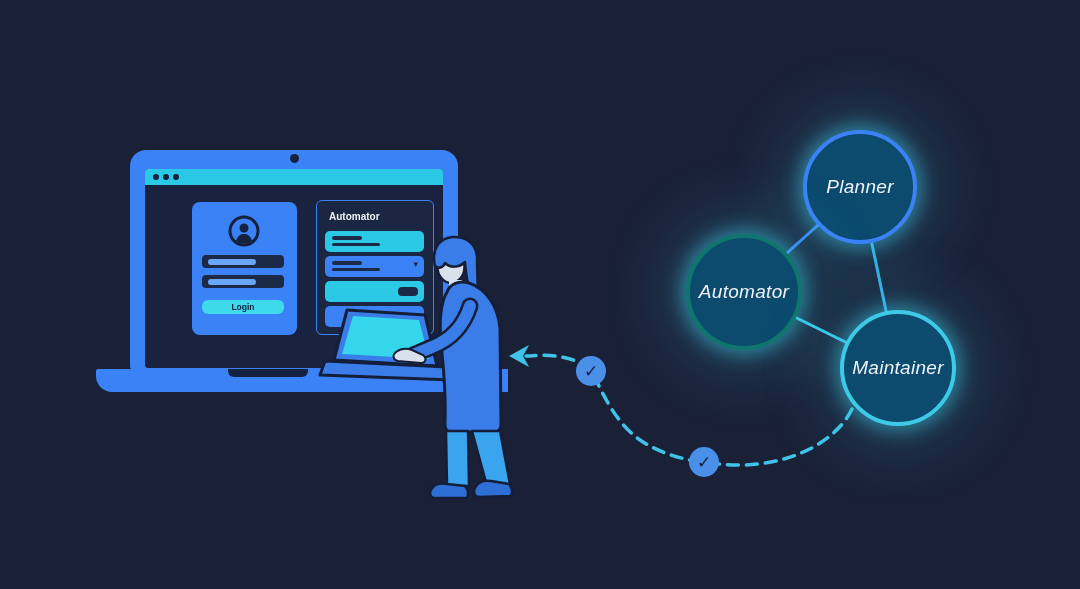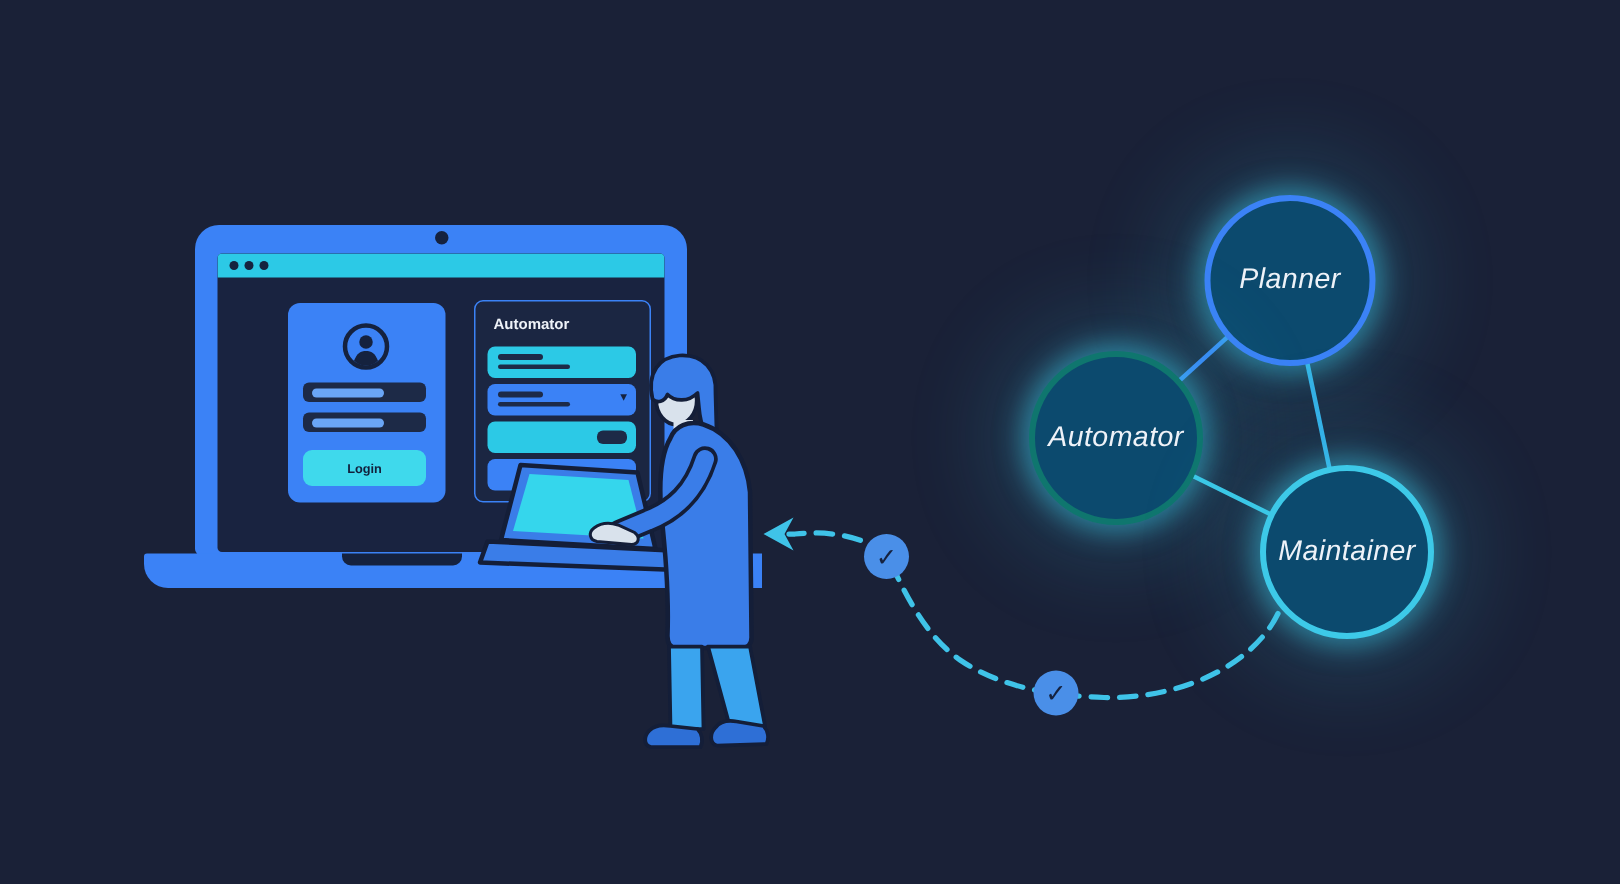--- a/index.html
+++ b/index.html
@@ -29,21 +29,21 @@
   .webcam{position:absolute;left:160px;top:4px;width:9px;height:9px;border-radius:50%;background:#15223f;}
   .screen{position:absolute;left:15px;top:19px;width:298px;height:199px;background:#192340;border-radius:3px;overflow:hidden;}
   .browser-bar{position:absolute;left:0;top:0;width:298px;height:16px;background:#2cc9e6;display:flex;align-items:center;padding-left:8px;gap:4px;box-sizing:border-box;}
   .wdot{width:6px;height:6px;border-radius:50%;background:#15223f;}
 
   .login-card{position:absolute;left:47px;top:33px;width:105px;height:133px;background:#3b82f6;border-radius:8px;}
   .avatar{position:absolute;left:36px;top:13px;width:32px;height:32px;}
   .input{position:absolute;left:10px;width:82px;height:13px;background:#1d2a47;border-radius:4px;}
   .input .bar{position:absolute;left:6px;top:3.5px;width:48px;height:6px;background:#6aa6f7;border-radius:3px;}
   .input-1{top:53px;} .input-2{top:73px;}
-  .login-btn{position:absolute;left:10px;top:98px;width:82px;height:24px;background:#3fd9ec;border:none;border-radius:6px;
+  .login-btn{position:absolute;left:10px;top:98px;width:82px;height:14px;background:#3fd9ec;border:none;border-radius:6px;
              color:#12203c;font-size:8.5px;font-weight:700;font-family:inherit;display:flex;align-items:center;justify-content:center;padding:0;}
 
   .checkout{position:absolute;left:171px;top:31px;width:118px;height:135px;background:#1b2642;border:1.5px solid #3b82f6;border-radius:6px;box-sizing:border-box;}
   .checkout-title{position:absolute;left:12px;top:10px;color:#eef2f8;font-size:10px;font-weight:600;}
   .cfield{position:absolute;left:8px;width:99px;height:21px;border-radius:5px;}
   .cfield.cyan{background:#2cc9e6;} .cfield.blue{background:#3b82f6;}
   .cf-1{top:30px;} .cf-2{top:55px;} .cf-3{top:80px;} .cf-4{top:105px;}
   .tline{position:absolute;left:7px;height:3.5px;background:#1d2a47;border-radius:2px;}
   .tline.l1{top:5px;width:30px;} .tline.l2{top:11.5px;width:48px;}
   .caret{position:absolute;right:6px;top:3px;color:#15223f;font-size:9px;}

